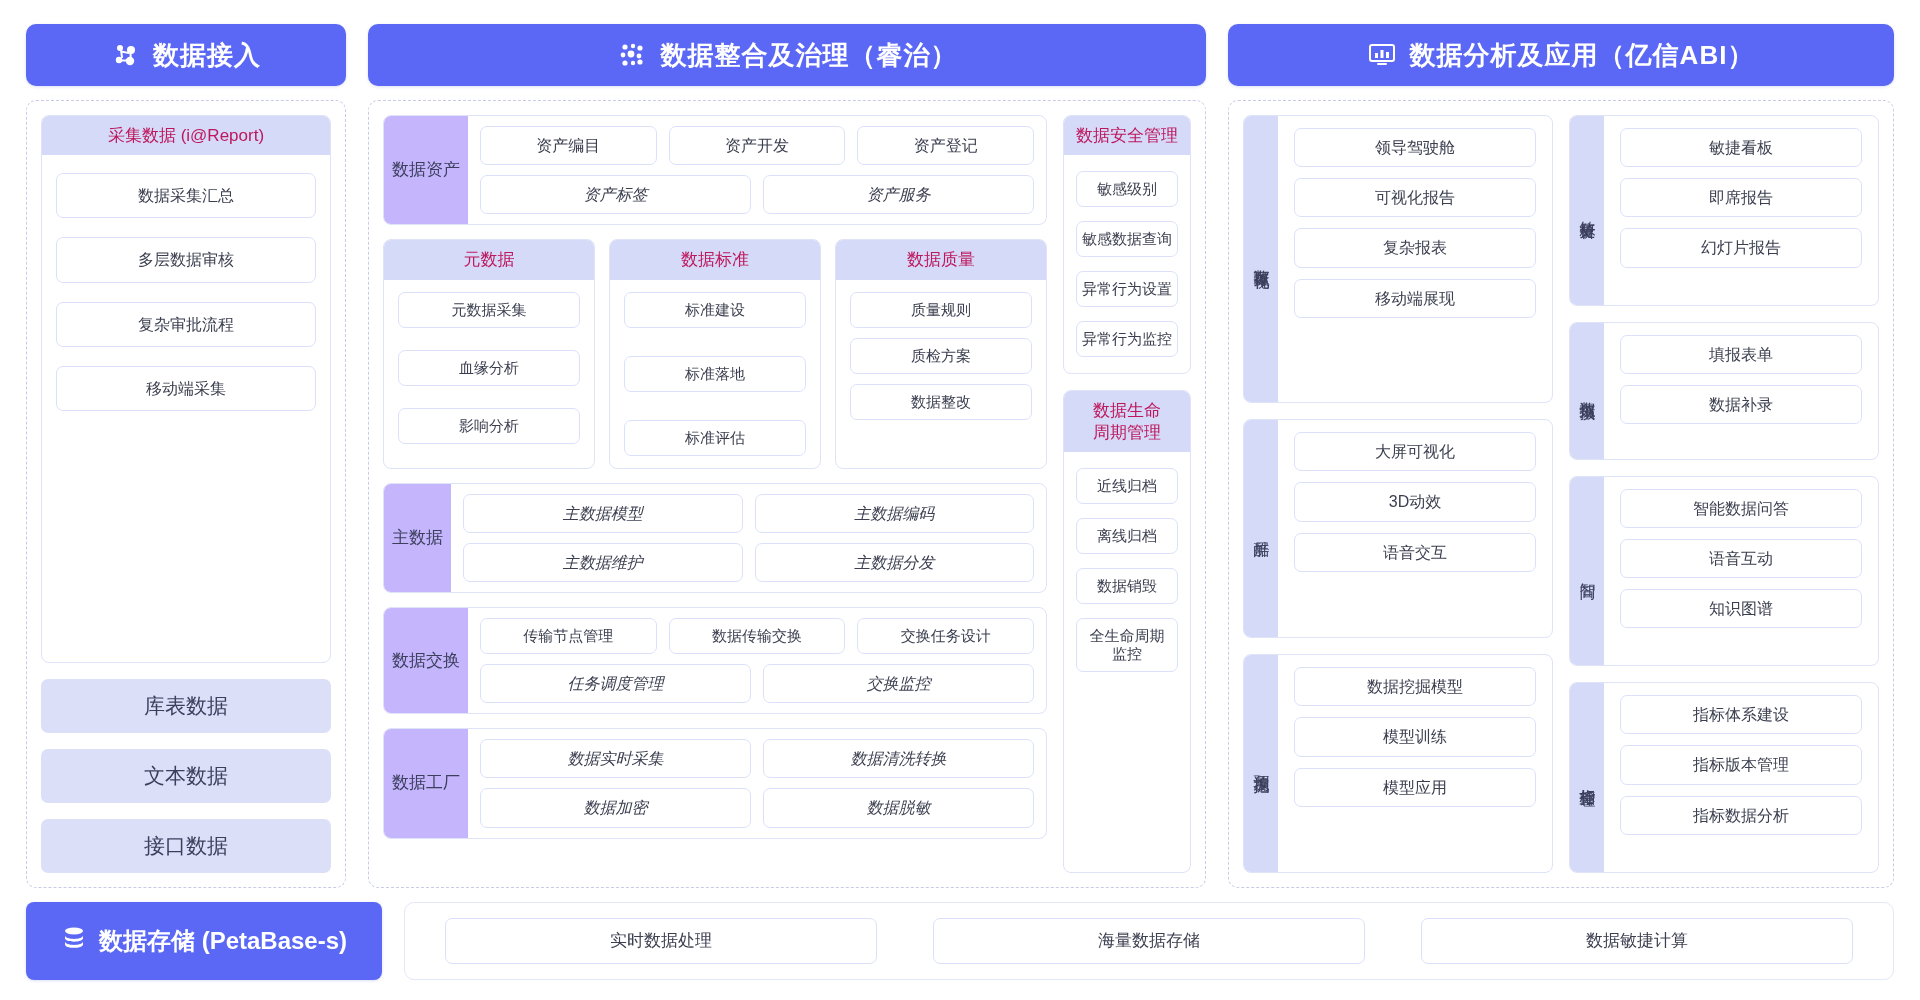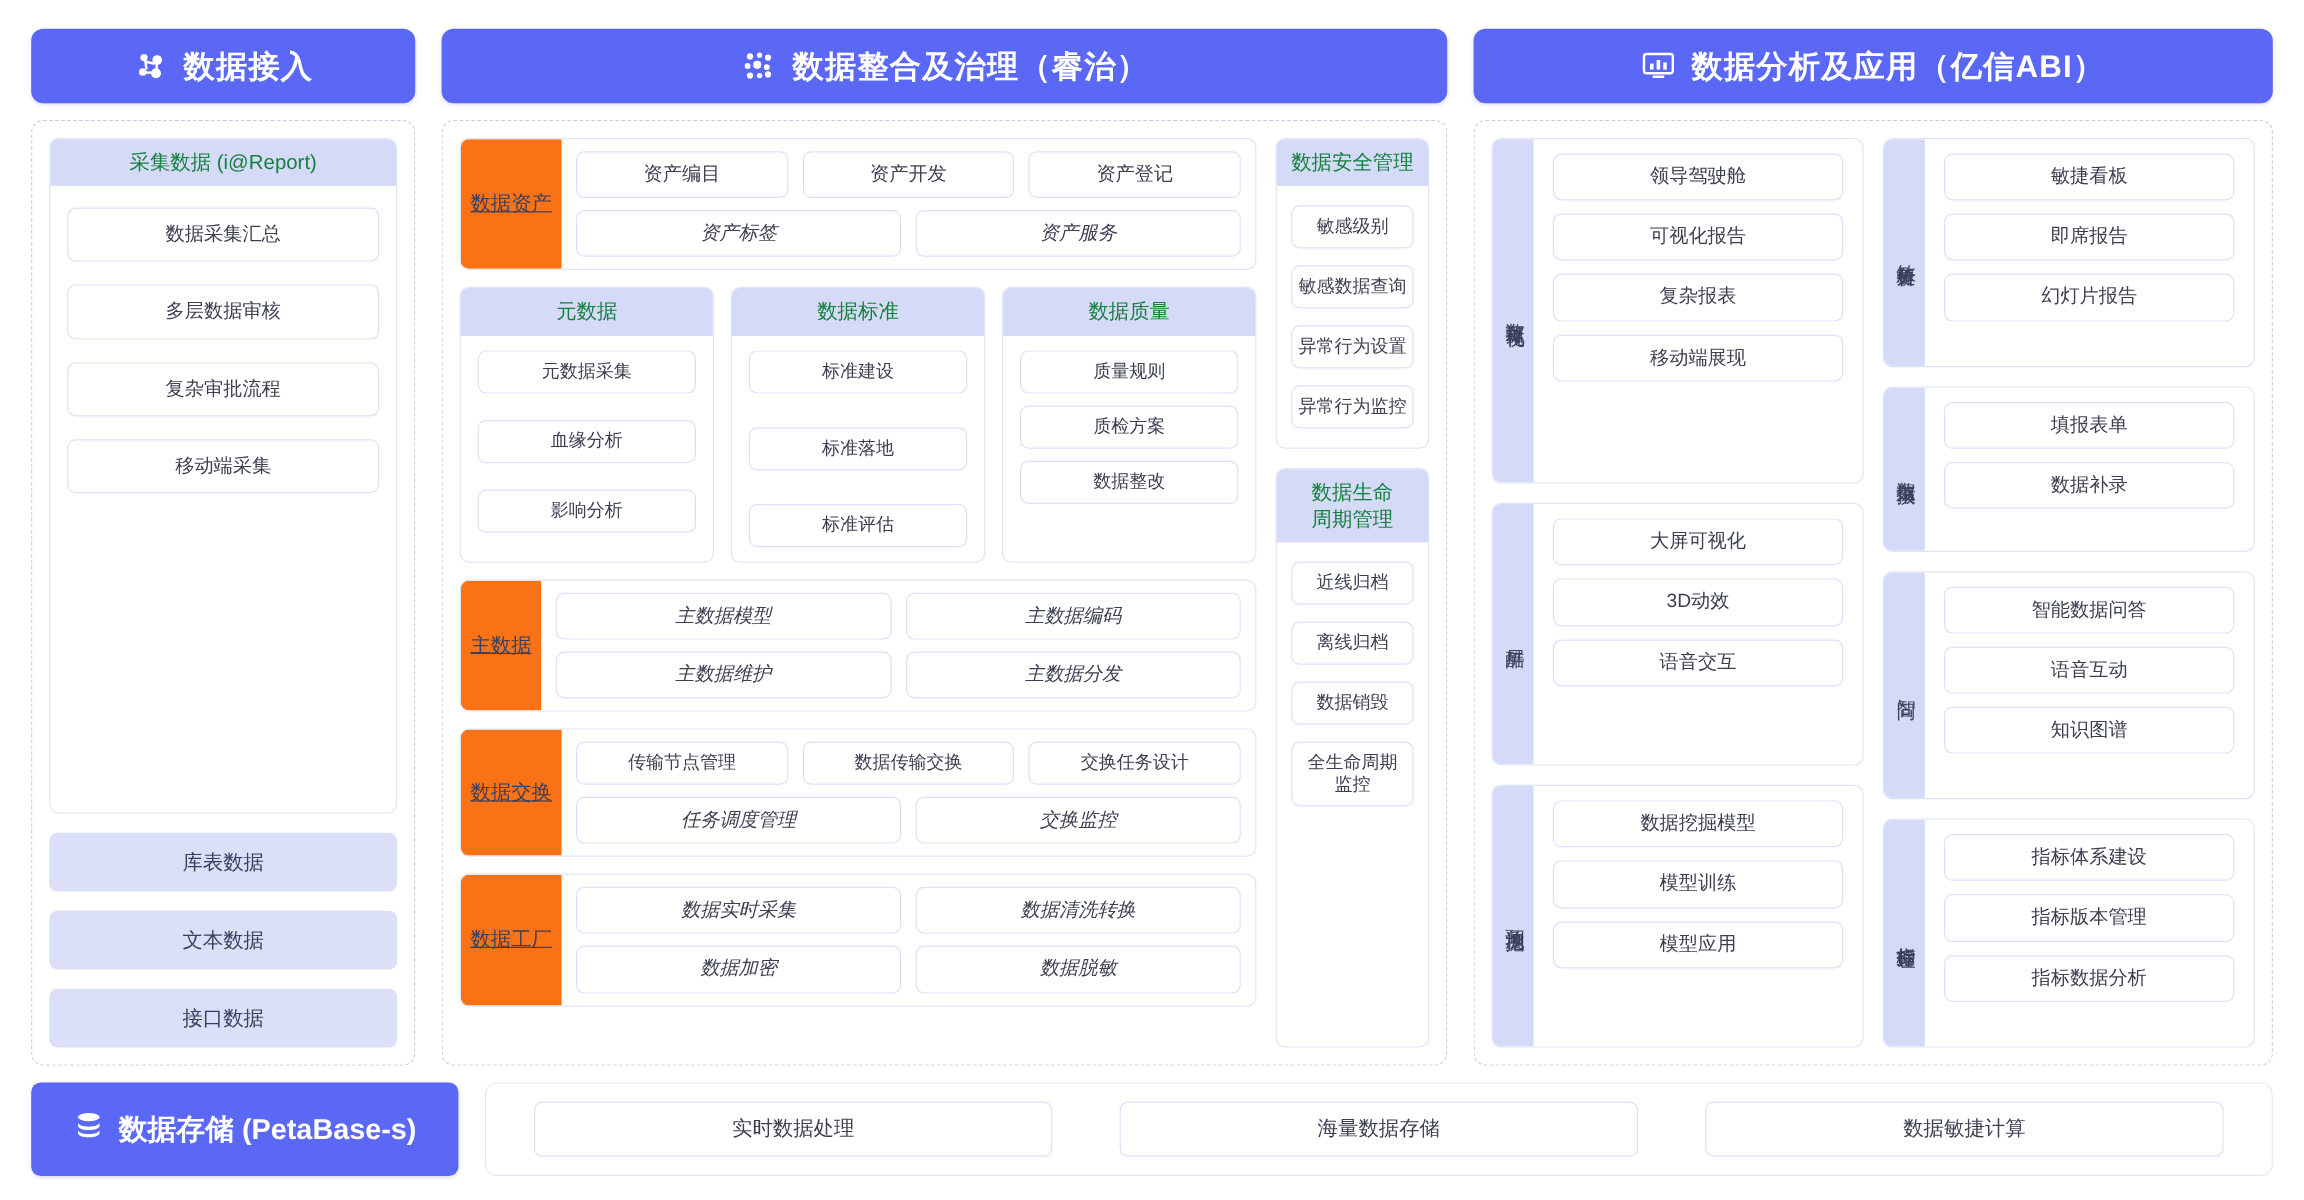--- a/index.html
+++ b/index.html
@@ -48,21 +48,21 @@
   
   .card {
     border: 1px solid #dfe3f7;
     border-radius: 8px;
     background: #fff;
     overflow: hidden;
     display: flex; flex-direction: column;
   }
   .card-title {
     background: #d5daf8;
-    color: #15803d;
+    color: #be185d;
     font-size: 17px;
     font-weight: 500;
     text-align: center;
     padding: 9px 4px;
     line-height: 1.25;
   }
   .card-body { padding: 12px 14px; display: flex; flex-direction: column; gap: 12px; flex: 1; }
 
   
   .pill {
@@ -76,43 +76,42 @@
     line-height: 1.2;
     white-space: nowrap;
   }
   .pill.sm { font-size: 15px; padding: 8px 4px; }
 
   
   .bar {
     background: #dcdff8;
     border-radius: 7px;
     color: #3b3f5c;
-    font-size: 17px;
+    font-size: 21px;
     text-align: center;
     padding: 13px 6px;
   }
 
   
   .sidecard {
     display: flex;
     border: 1px solid #dfe3f7;
     border-radius: 8px;
     background: #fff;
     overflow: hidden;
   }
   .sidecard .side-label {
-    background: #f97316;
+    background: #c4b5fd;
     color: #3b3f5c;
     font-size: 17px;
     display: flex; align-items: center; justify-content: center;
     text-align: right;
     min-width: 62px;
     padding: 6px 8px;
     line-height: 1.3;
-    text-decoration: underline;
   }
   .sidecard .side-body { flex: 1; padding: 10px 12px; display: flex; flex-direction: column; gap: 10px; }
   .row2 { display: flex; gap: 12px; font-style: italic; }
   .row2 > * { flex: 1; }
   .row3 { display: flex; gap: 12px; }
   .row3 > * { flex: 1; }
 
   
   .vcard { display: flex; border: 1px solid #dfe3f7; border-radius: 8px; background:#fff; overflow:hidden; }
   .vcard .vlabel {

